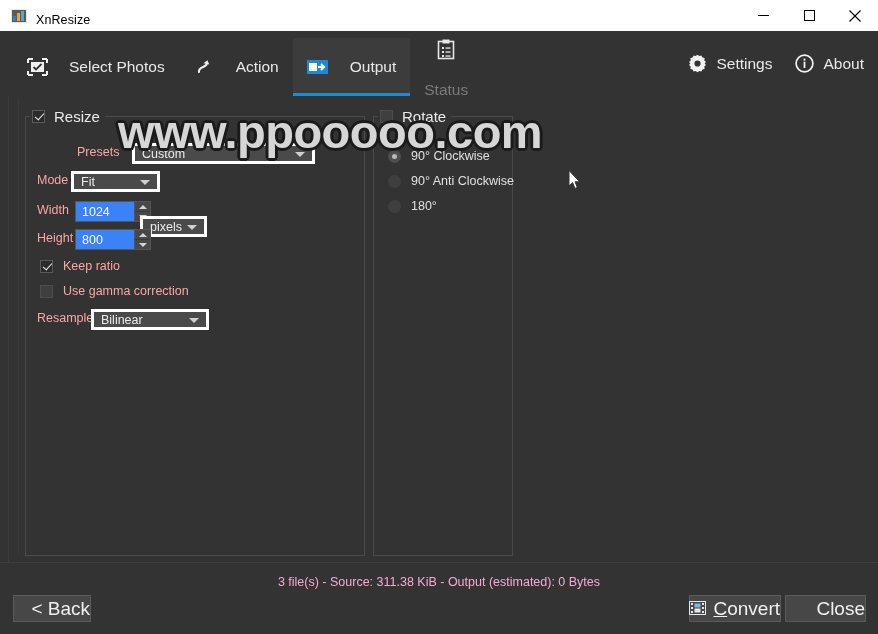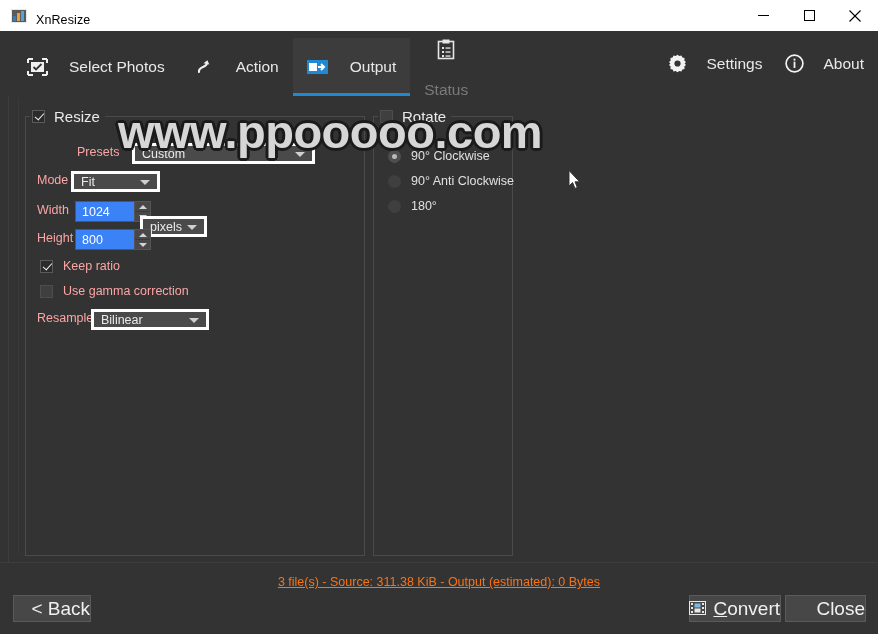--- a/index.html
+++ b/index.html
@@ -102,21 +102,21 @@
     position: absolute;
     right: 14px; top: 0;
     height: 65px;
     display: flex;
     align-items: center;
     gap: 22px;
   }
   .tool-item {
     display: flex;
     align-items: center;
-    gap: 19px;
+    gap: 9px;
     color: #e8e8e8;
     font-size: 15.5px;
   }
   .tool-item .tab-ico { width: 20px; height: 20px; display:flex; align-items:center; justify-content:center; }
 
   
   .content {
     position: absolute;
     left: 0; top: 96px;
     width: 878px; height: 466px;
@@ -279,23 +279,22 @@
     background: #b9b9b9;
   }
   .radio-lbl { color: #e0e0e0; font-size: 12.5px; white-space: nowrap; }
 
   
   .statusline {
     position: absolute;
     left: 0; top: 575px;
     width: 878px;
     text-align: center;
-    color: #f97316;
+    color: #f9a8d4;
     font-size: 12.5px;
-    text-decoration: underline;
   }
 
   
   .footer {
     position: absolute;
     left: 0; top: 562px;
     width: 878px; height: 72px;
     background: #333333;
     border-top: 1px solid #3d3d3d;
   }

